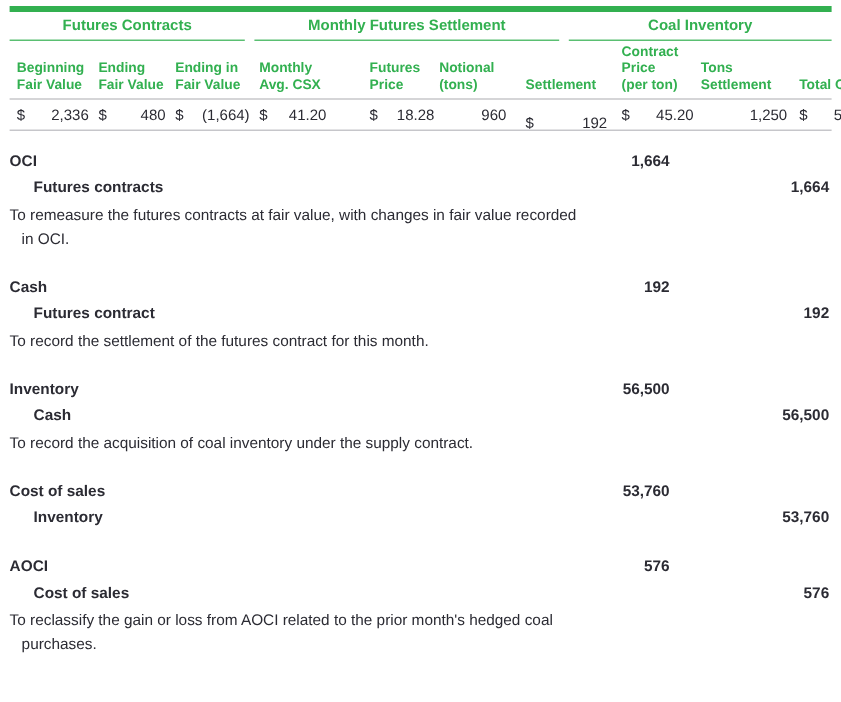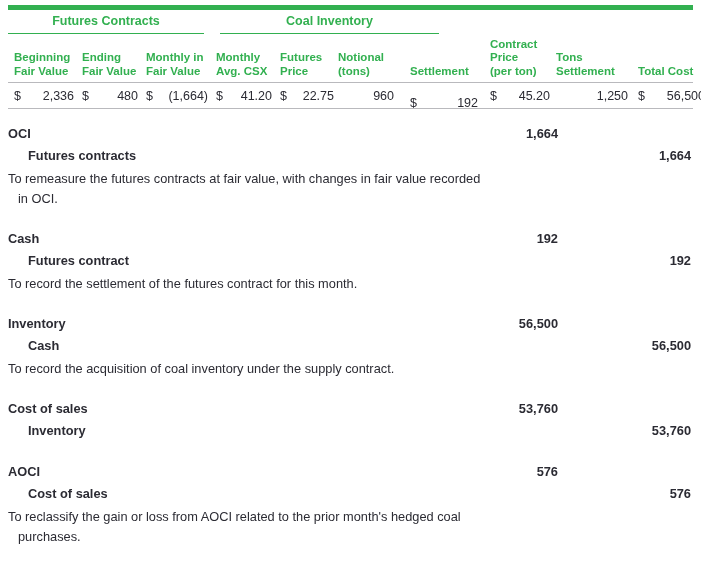--- a/index.html
+++ b/index.html
@@ -91,21 +91,21 @@
   .cell.plain {
     justify-content: flex-end;
     padding-right: 6px;
   }
 
   
   .c-begfv  { flex: 0 0 70px; padding-left: 6px;  padding-right: 4px; }
   .c-endfv  { flex: 0 0 64px; padding-left: 4px;  padding-right: 4px; }
   .c-chgfv  { flex: 0 0 70px; padding-left: 4px;  padding-right: 4px; }
   .c-csx    { flex: 0 0 64px; padding-left: 4px;  padding-right: 4px; }
-  .c-fprice { flex: 0 0 62px; padding-left: 4px;  padding-right: 4px; }
+  .c-fprice { flex: 0 0 62px; padding-left: 4px;  padding-right: 4px; margin-left: 28px; }
   .c-not    { flex: 0 0 62px; }
   .c-settle { flex: 0 0 84px; padding-left: 10px; padding-right: 6px; margin-top: 15px; }
   .c-cprice { flex: 0 0 72px; padding-left: 6px;  padding-right: 6px; }
   .c-tons   { flex: 0 0 78px; }
   .c-total  { flex: 0 0 73px; padding-left: 4px;  padding-right: 2px; }
 
   
   .entries {
     margin-top: 14px;
   }
@@ -148,38 +148,39 @@
 </head>
 <body>
 
 <div class="page">
 
   <div class="top-rule"></div>
 
   <div class="group-row">
     <div class="group-cell g1">Futures Contracts</div>
     <div class="group-gap"></div>
+    <div class="group-cell g2">Monthly Futures Settlement</div>
     <div class="group-gap"></div>
     <div class="group-cell g3">Coal Inventory</div>
   </div>
 
   <div class="colhead-row">
 
     <div class="colhead c-begfv">
       <div>Beginning</div>
       <div>Fair Value</div>
     </div>
 
     <div class="colhead c-endfv">
       <div>Ending</div>
       <div>Fair Value</div>
     </div>
 
     <div class="colhead c-chgfv">
-      <div>Monthly in</div>
+      <div>Ending in</div>
       <div>Fair Value</div>
     </div>
 
     <div class="colhead c-csx">
       <div>Monthly</div>
       <div>Avg. CSX</div>
     </div>
 
     <div class="colhead c-fprice">
       <div>Futures</div>
@@ -228,21 +229,21 @@
       <span class="amt">(1,664)</span>
     </div>
 
     <div class="cell c-csx">
       <span class="cur">$</span>
       <span class="amt">41.20</span>
     </div>
 
     <div class="cell c-fprice">
       <span class="cur">$</span>
-      <span class="amt">22.75</span>
+      <span class="amt">18.28</span>
     </div>
 
     <div class="cell plain c-not">
       <span>960</span>
     </div>
 
     <div class="cell c-settle">
       <span class="cur">$</span>
       <span class="amt">192</span>
     </div>

